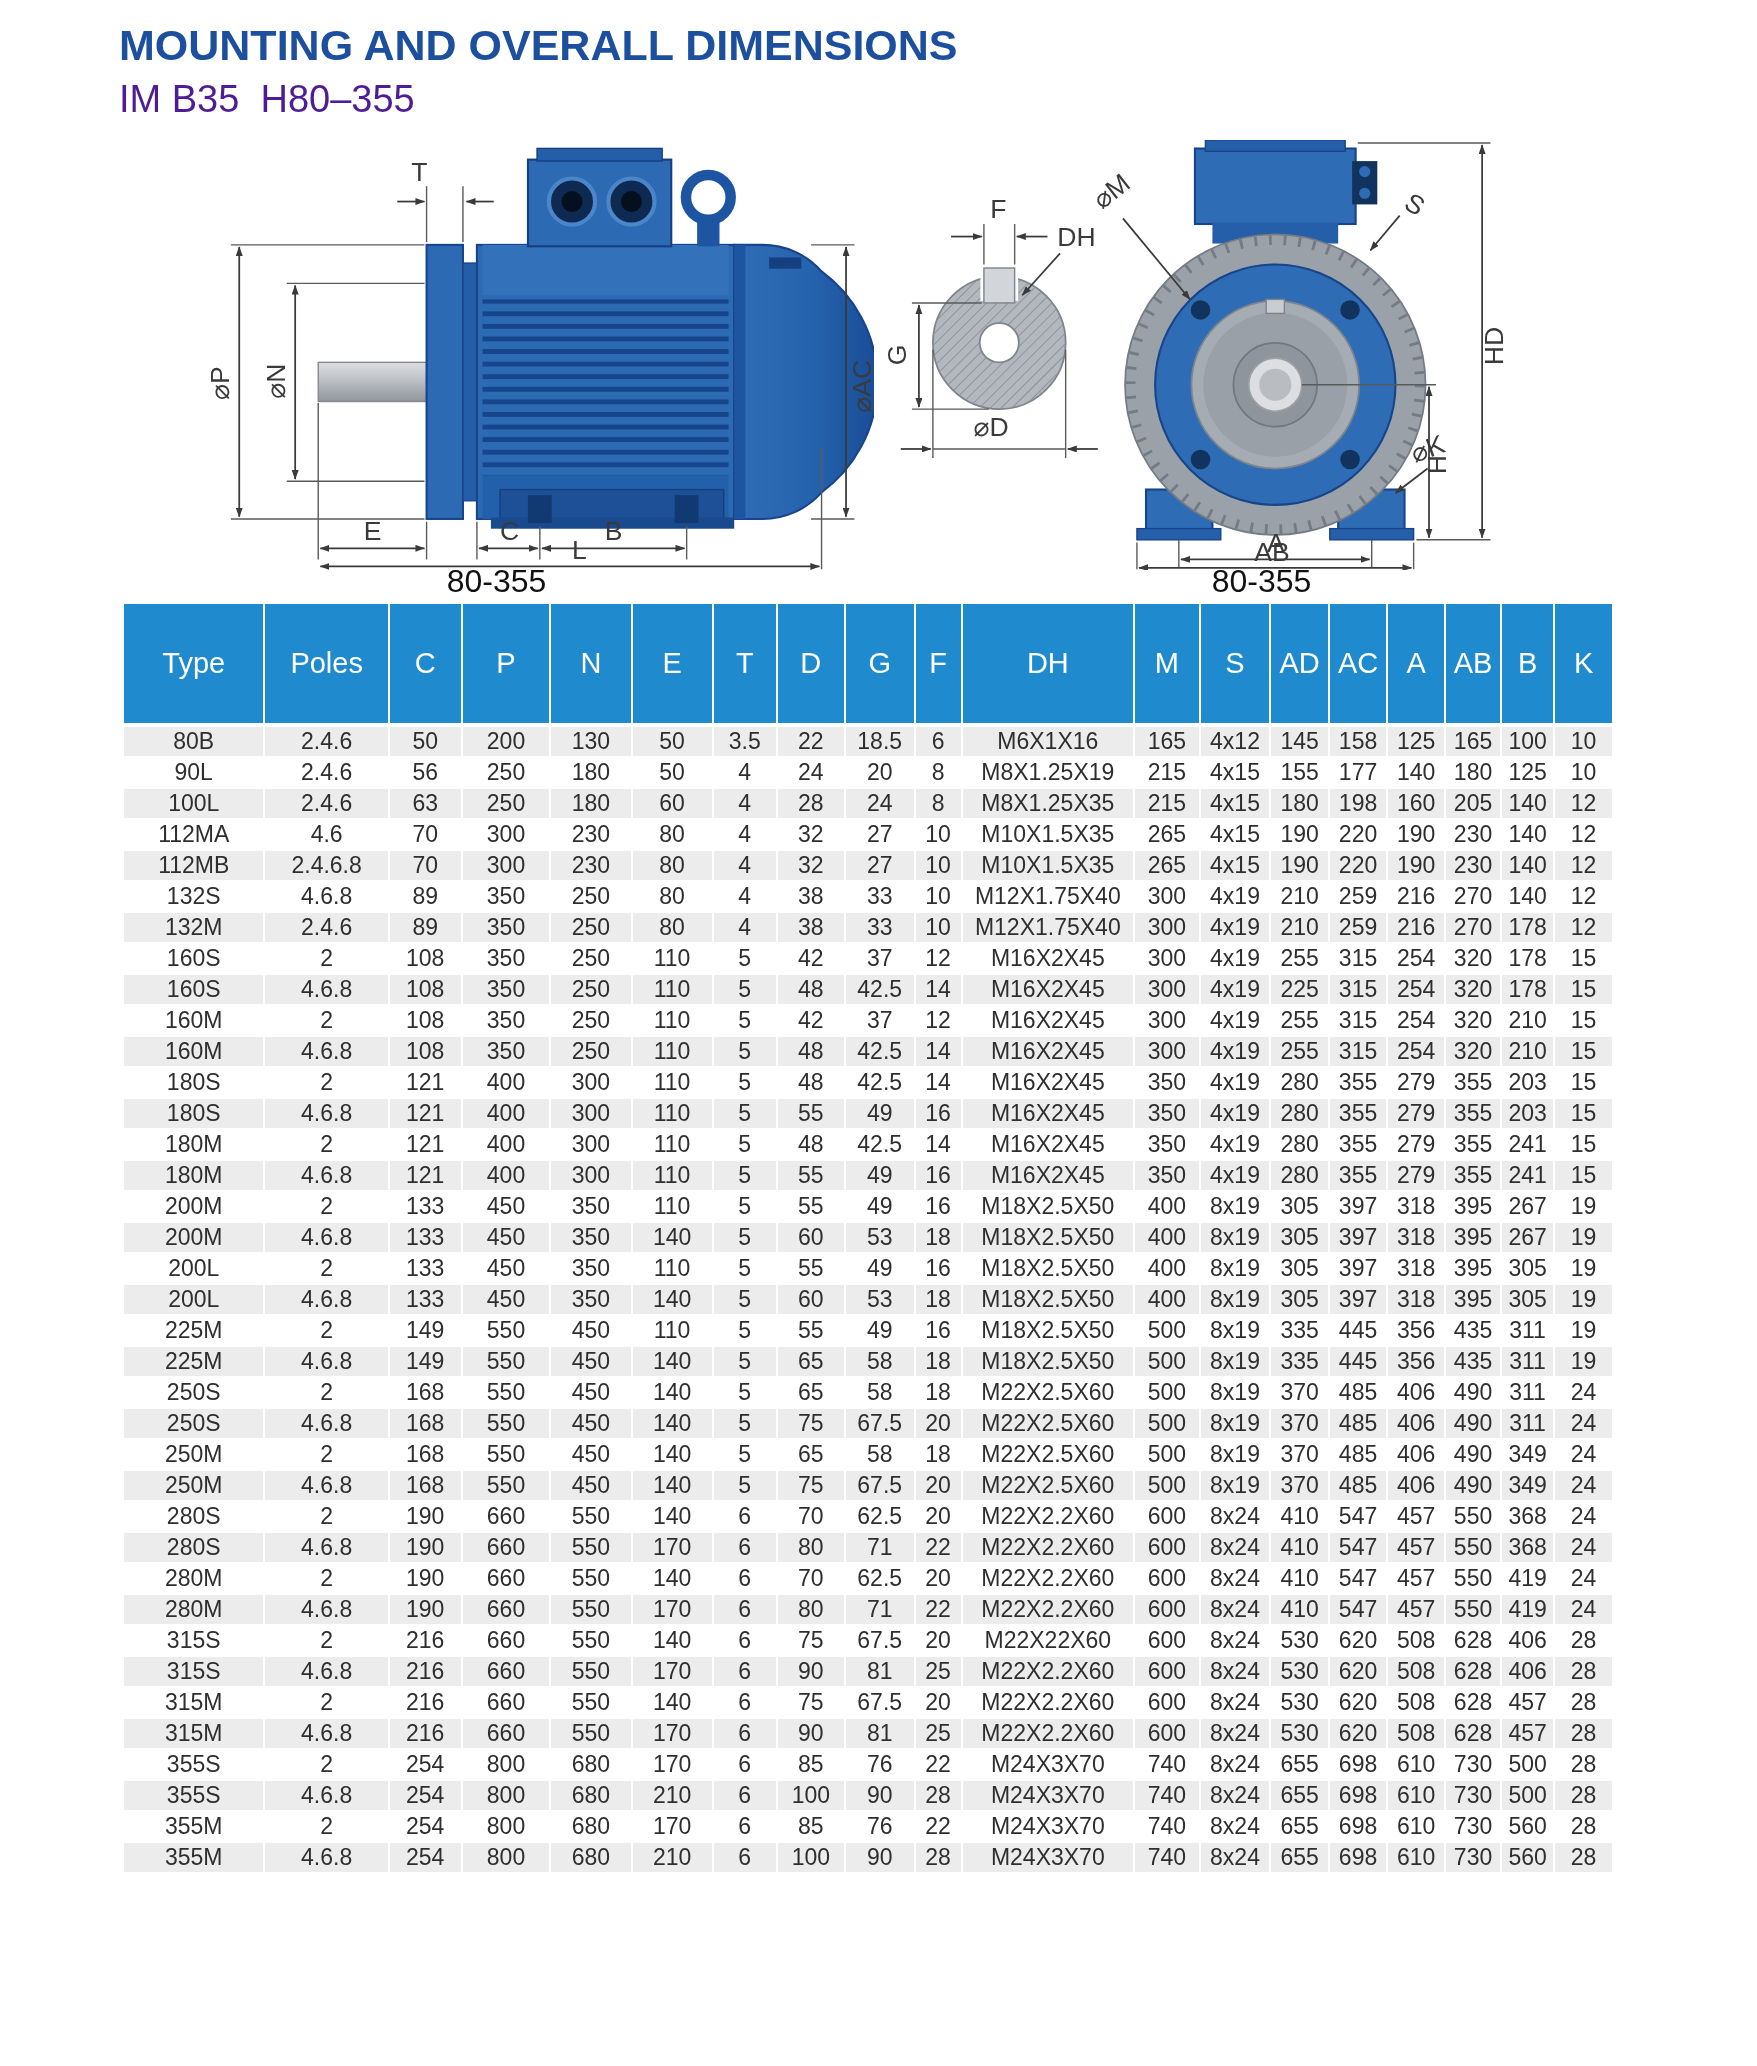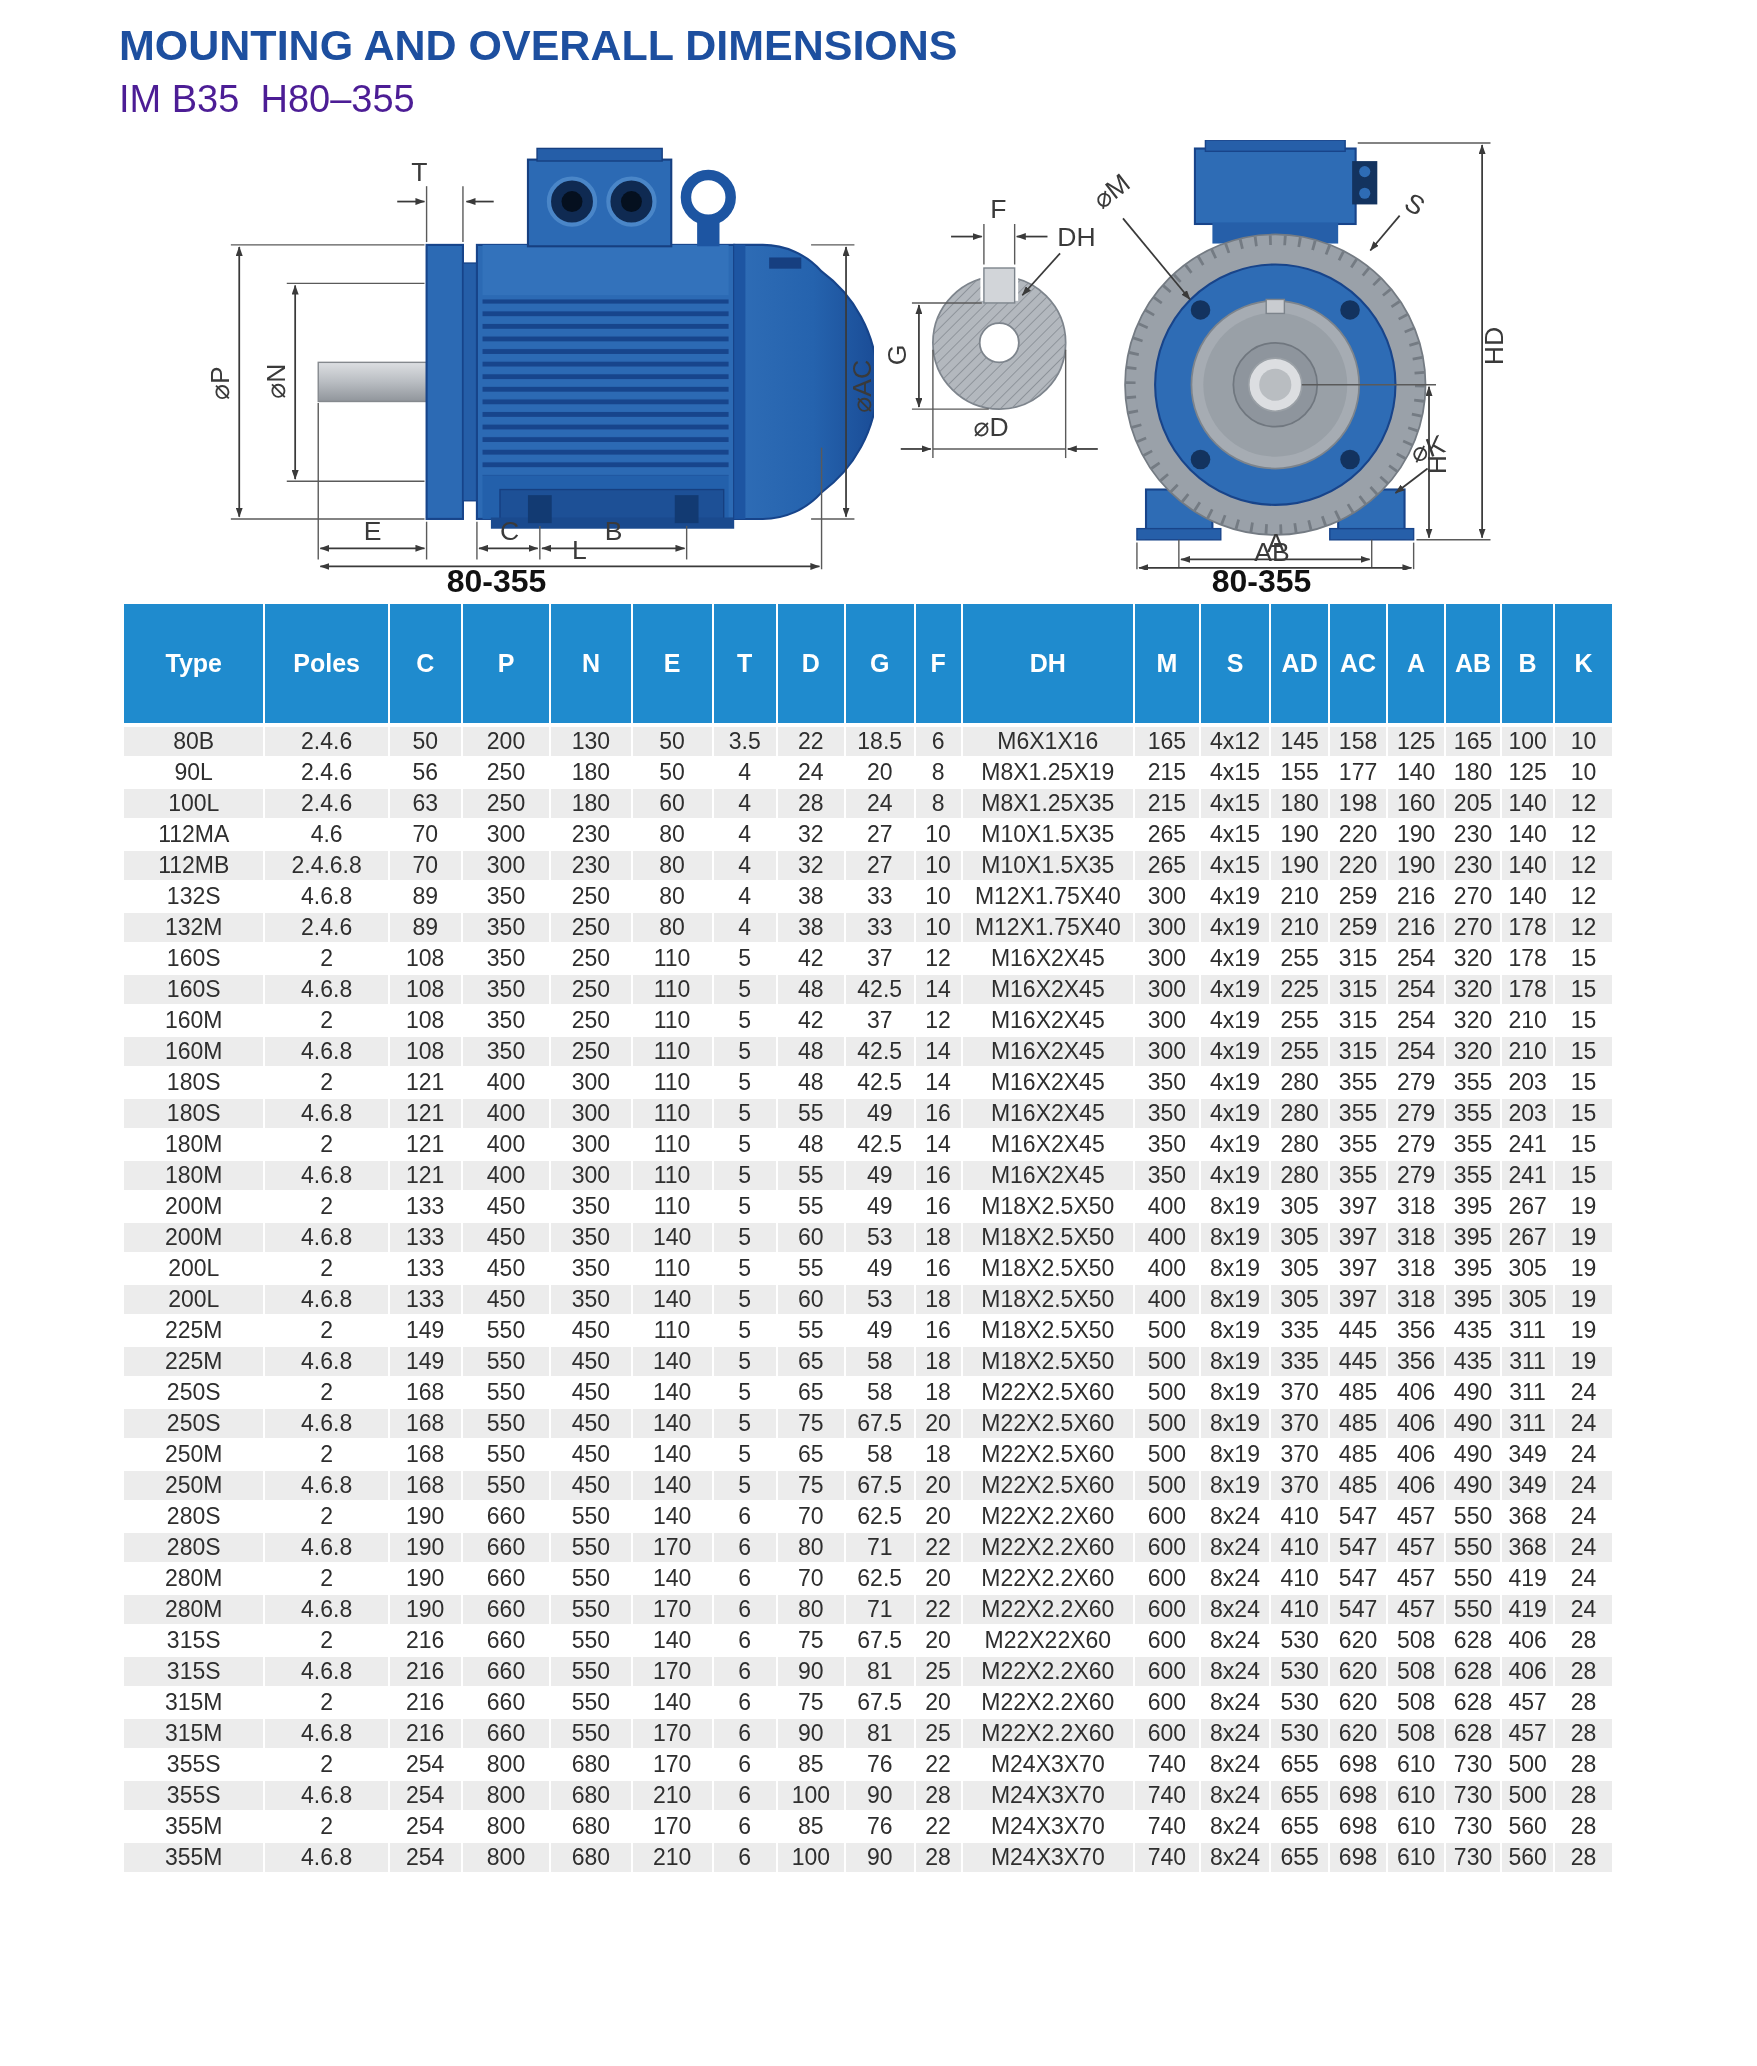--- a/index.html
+++ b/index.html
@@ -26,43 +26,43 @@
     font-weight:normal;
     color:#4c1d95;
     white-space:pre;
   }
   .figure-side{ position:absolute; left:119px; top:140px; }
   .figure-front{ position:absolute; left:877px; top:140px; }
   .figure-caption{
     position:absolute;
     top:563px;
     font-size:32px;
-    font-weight:bold;
+    font-weight:normal;
     color:#111111;
     text-align:center;
   }
   .caption-side{ left:119px; width:755px; }
   .caption-front{ left:877px; width:769px; }
 
   .dim-text{ font-family:"Liberation Sans", sans-serif; font-size:38px; fill:#3a3a3a; }
   .dim-line{ stroke:#3a3a3a; stroke-width:2.5; fill:none; }
   .ext-line{ stroke:#5a5a5a; stroke-width:2; fill:none; }
 
   table.spec{
     position:absolute;
     left:124px; top:604px;
     width:1488px;
     border-collapse:collapse;
     table-layout:fixed;
   }
   table.spec thead th{
     background:#1f8bce;
     color:#ffffff;
-    font-size:25px;
-    font-weight:bold;
+    font-size:29px;
+    font-weight:normal;
     height:119px;
     text-align:center;
     vertical-align:middle;
     border-right:2.8px solid #ffffff;
     border-bottom:4.2px solid #ffffff;
     padding:0;
   }
   table.spec thead th:last-child{ border-right:none; }
   table.spec tbody td{
     font-size:23px;

